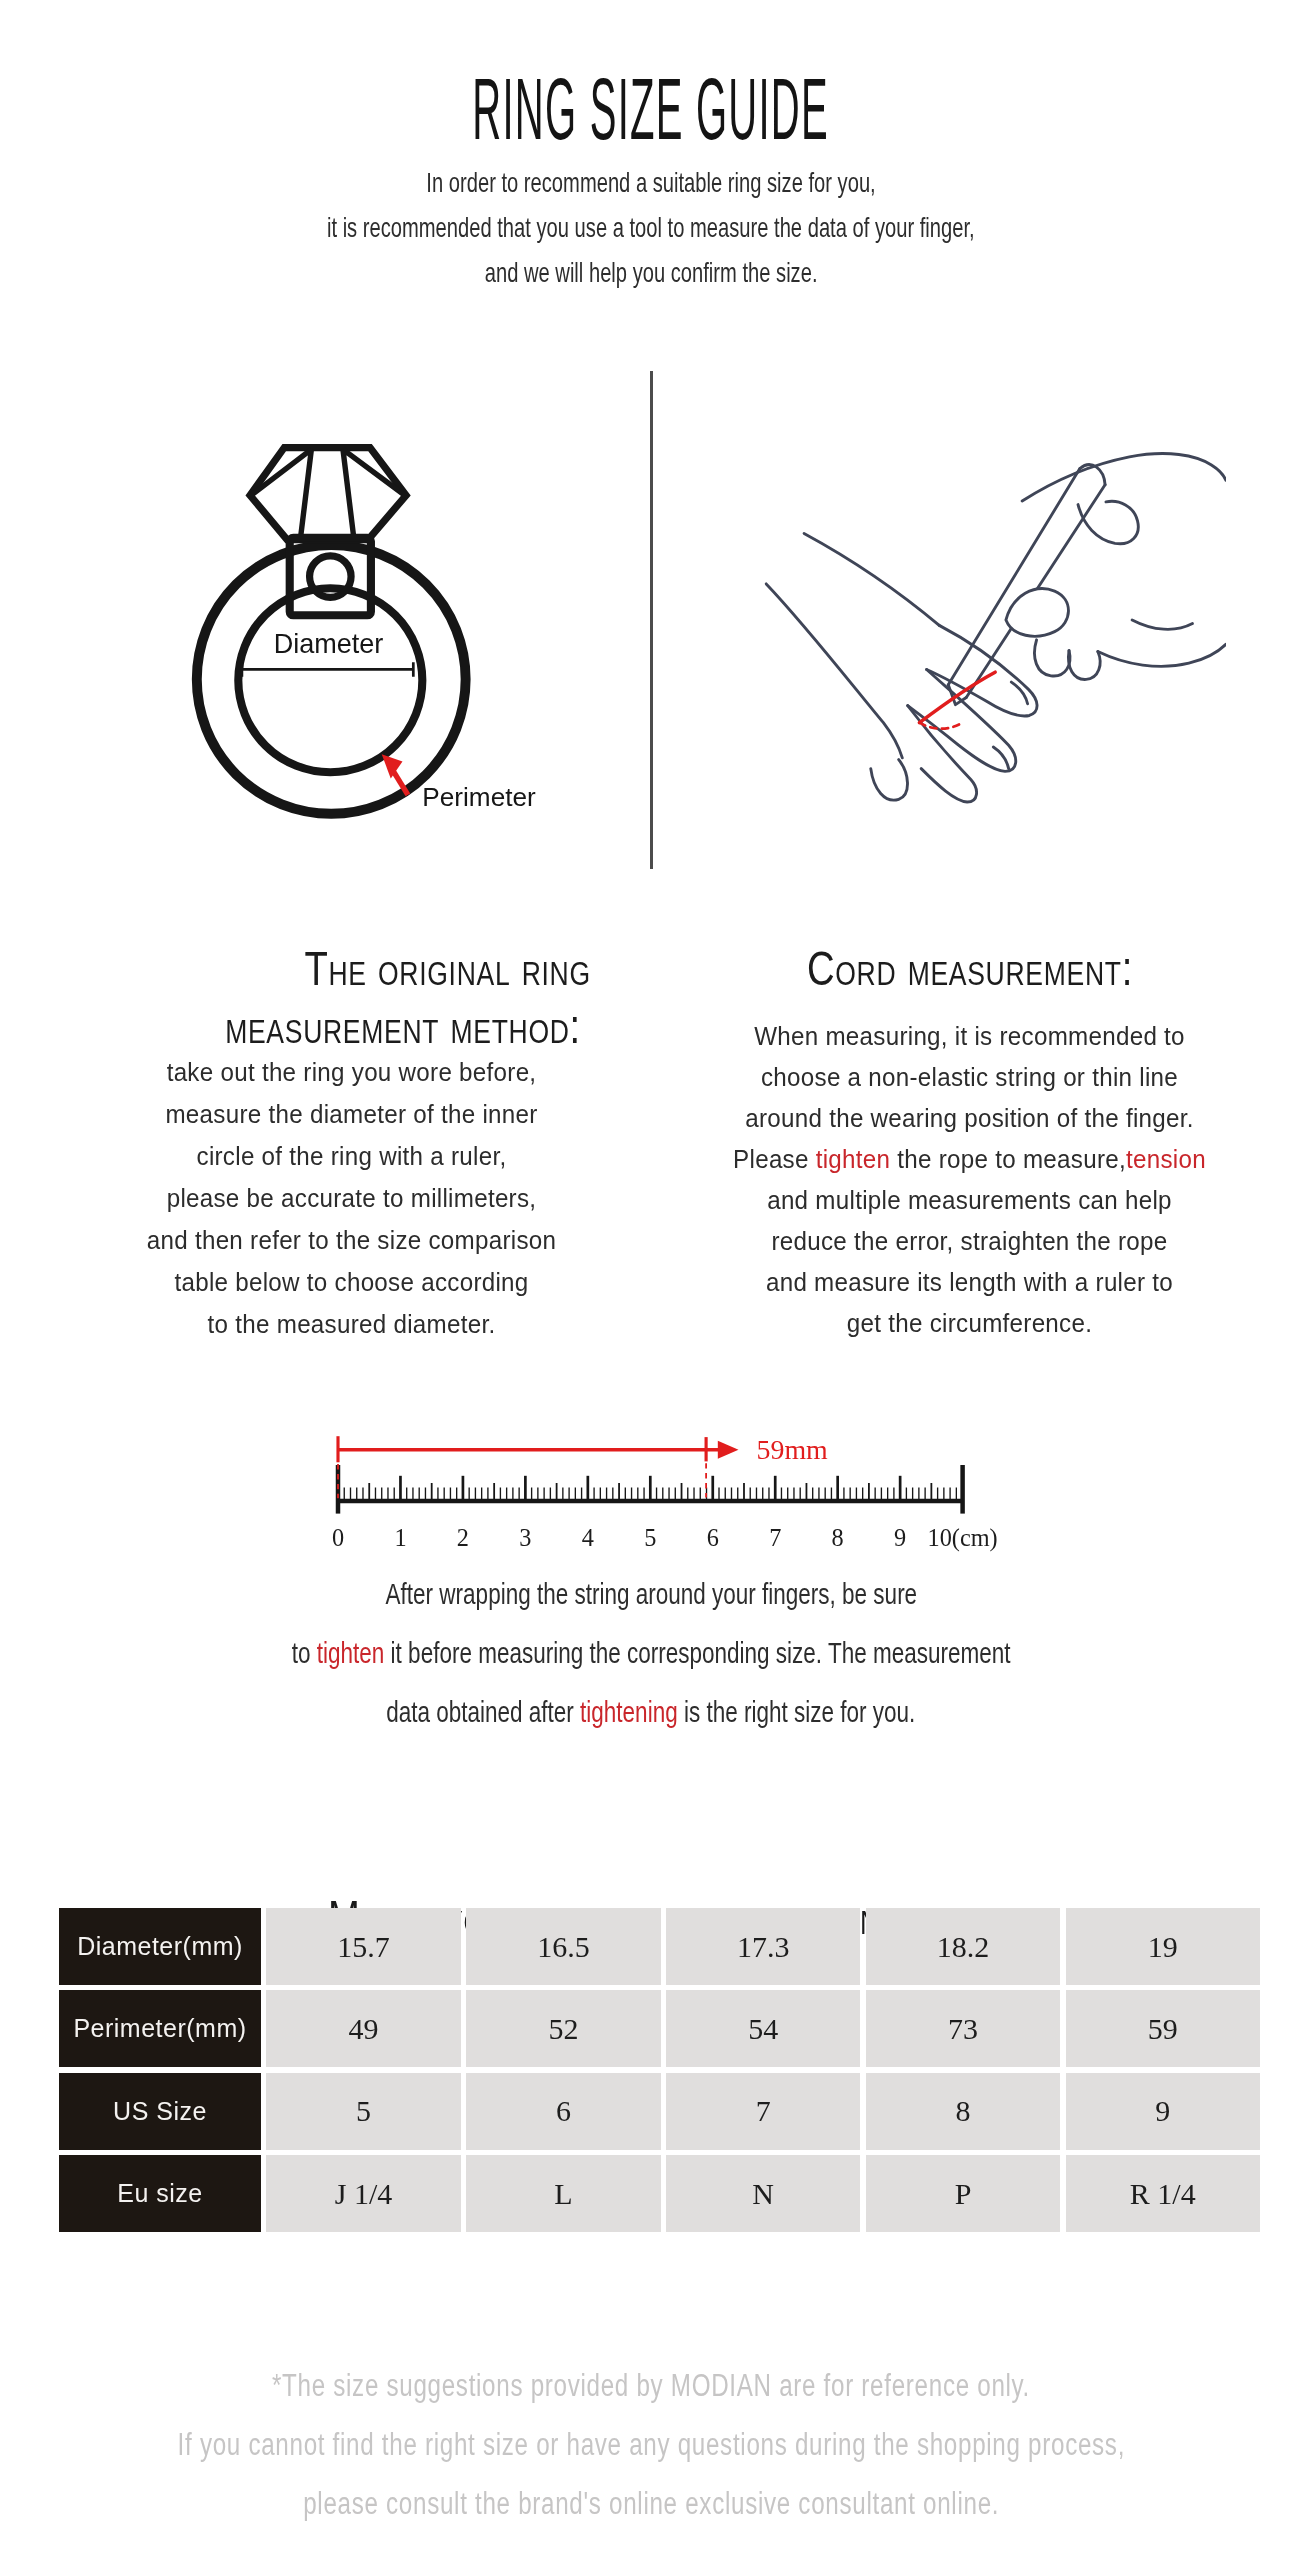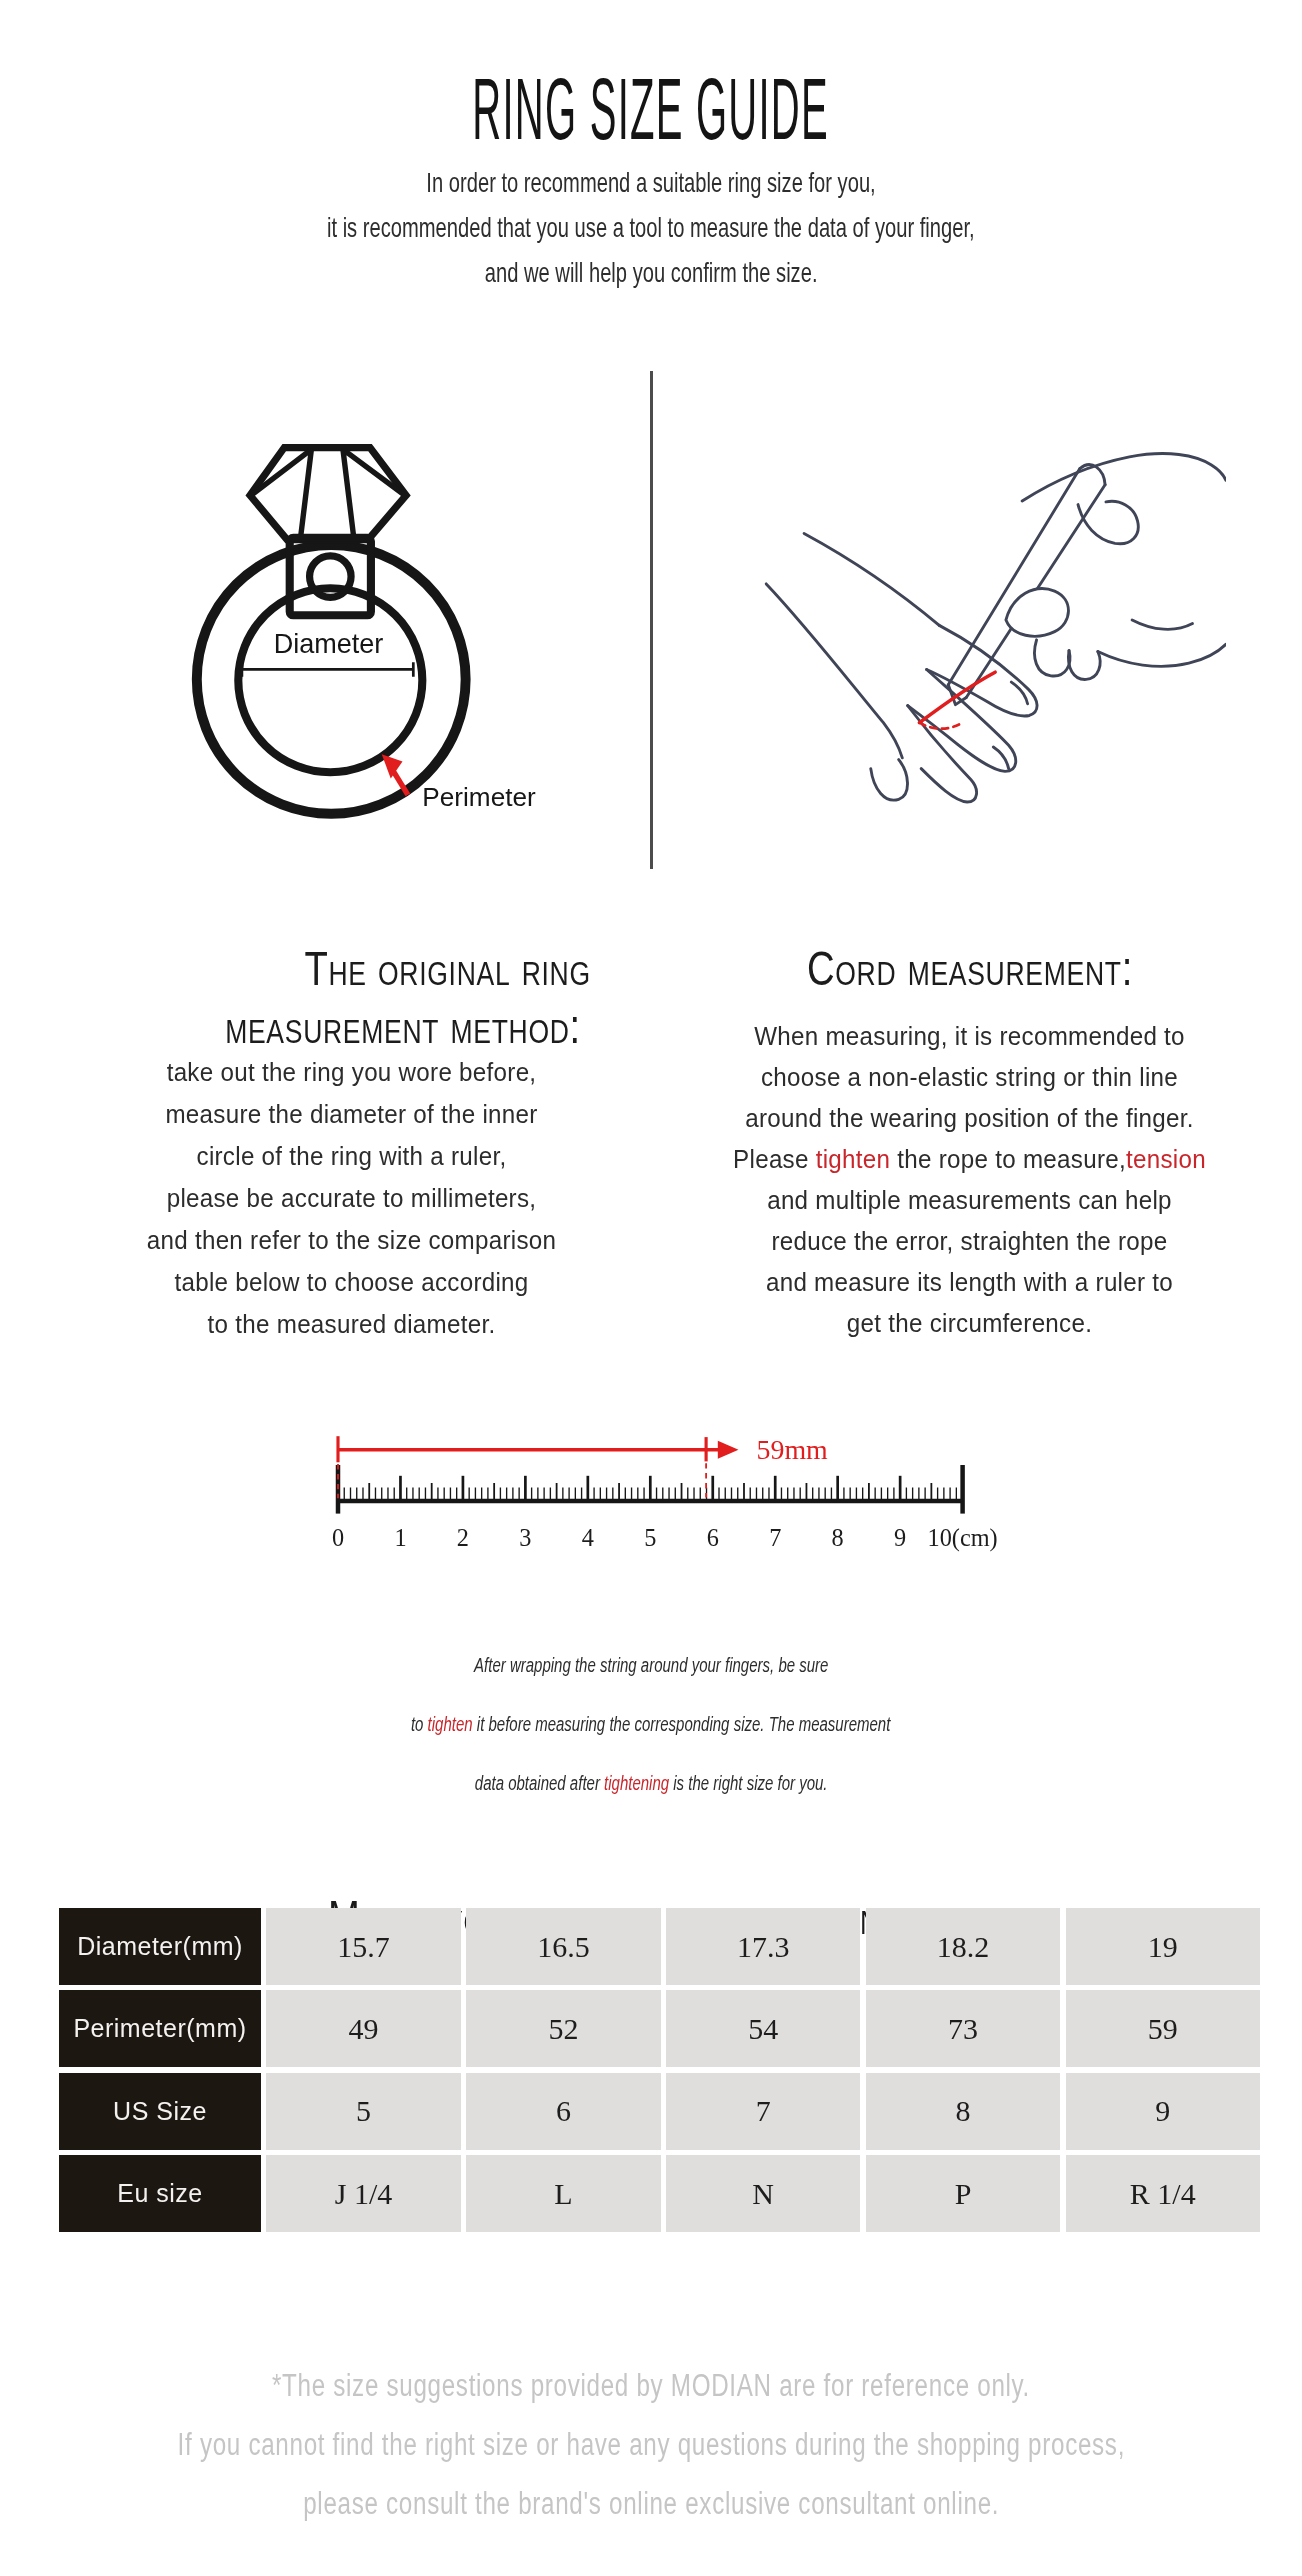--- a/index.html
+++ b/index.html
@@ -39,21 +39,21 @@
   .mb-left{left:72px;top:1051px;width:559px;line-height:42px;}
   .mb-right{left:690px;top:1016px;width:559px;line-height:41px;}
   .red{color:var(--accent_red);}
 
   
   .ruler-wrap{left:315px;top:1420px;}
   .ruler-num{font-family:"Liberation Serif",serif;font-size:27px;fill:#1d1d1d;}
   .ruler-measure-label{font-family:"Liberation Serif",serif;font-size:31px;fill:var(--ruler_red);}
 
   
-  .wrap-note{top:1636px;font-size:20px;line-height:59px;color:#2d2d2d;font-style:italic;}
+  .wrap-note{top:1564px;font-size:30px;line-height:59px;color:#2d2d2d;}
   .wrap-note .cond{transform:scaleX(0.75);}
 
   
   .table-heading{top:1893px;font-variant:small-caps;font-size:49px;line-height:49px;
                  letter-spacing:0.9px;color:#1a1a1a;}
   .table-heading .cond{transform:scaleX(0.78);}
   .size-table{left:51px;top:1908px;width:1201px;display:grid;
               grid-template-columns:202px 1fr 1fr 1fr 1fr 1fr;grid-auto-rows:77px;gap:5.4px;margin-left:8px;}
   .size-table .hcell{background:var(--table_header_bg);color:#f4f2f0;font-size:25px;
               letter-spacing:0.5px;display:flex;align-items:center;justify-content:center;}

